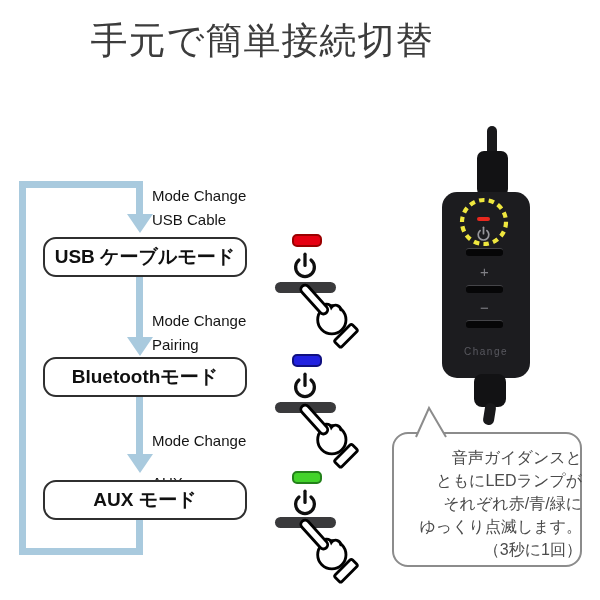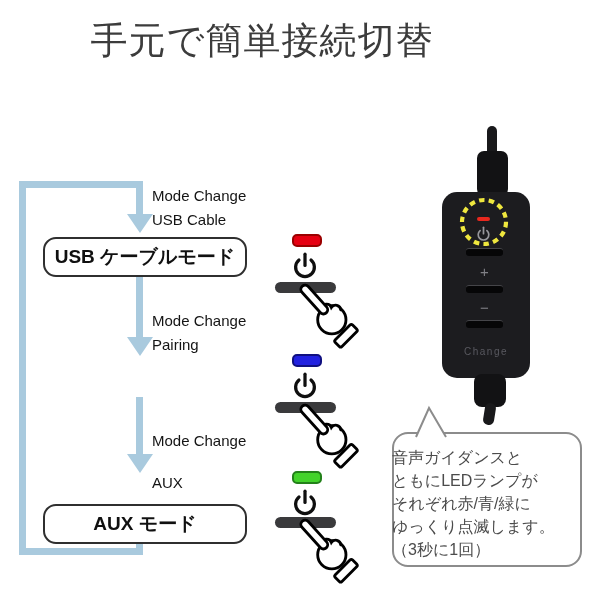--- a/index.html
+++ b/index.html
@@ -20,21 +20,21 @@
   .shaft1{top:182px;height:32px;}
   .shaft2{top:277px;height:60px;}
   .shaft3{top:397px;height:57px;}
   .shaft4{top:515px;height:40px;}
   .ahead{left:127px;width:0;height:0;border-left:13px solid transparent;
          border-right:13px solid transparent;border-top:19px solid #a9cade;background:none!important;}
   .ahead1{top:214px;} .ahead2{top:337px;} .ahead3{top:454px;}
   .modebox{left:43px;width:200px;height:36px;border:2px solid #2f2f2f;border-radius:13px;
            background:#fff;display:flex;align-items:center;justify-content:center;
            font-size:19px;font-weight:bold;color:#101010;white-space:nowrap;}
-  .box1{top:237px;} .box2{top:357px;} .box3{top:504px;}
+  .box1{top:237px;} .box2{top:357px;} .box3{top:480px;}
   .fc-label{left:152px;font-size:15px;font-weight:normal;color:#141414;white-space:nowrap;}
   .lab1a{top:187px;} .lab1b{top:211px;}
   .lab2a{top:312px;} .lab2b{top:336px;}
   .lab3a{top:432px;} .lab3b{top:474px;}
   
   .led{left:292px;width:26px;height:9px;border-radius:5px;}
   .led-red{border:2px solid #9b0000;}
   .led-blue{border:2px solid #101080;}
   .led-green{border:2px solid #23811a;}
   .led1{top:234px;} .led2{top:354px;} .led3{top:471px;}
@@ -56,21 +56,21 @@
   .vol{left:466px;width:37px;text-align:center;font-size:15px;color:#808086;}
   .vol-up{top:263px;} .vol-down{top:299px;}
   .brand{left:442px;top:346px;width:88px;text-align:center;font-size:10px;color:#595960;letter-spacing:1.5px;}
   .connector{left:474px;top:374px;width:32px;height:33px;background:#121214;border-radius:8px;}
   .cable-bottom{left:484px;top:403px;width:11px;height:22px;background:#19191b;border-radius:5px;
                 transform:rotate(9deg);}
   
   .bubble{left:392px;top:432px;width:186px;height:131px;background:#fff;border:2px solid #8c8c8c;
           border-radius:16px;z-index:2;}
   .bubble-tail{left:410px;top:402px;width:44px;height:38px;z-index:3;}
-  .bubble-text{left:392px;top:446px;width:190px;text-align:left;font-size:16px;color:#4b4b4b;
+  .bubble-text{left:392px;top:446px;width:190px;text-align:right;font-size:16px;color:#4b4b4b;
                line-height:23px;white-space:pre-line;z-index:4;}
 </style>
 </head>
 <body>
 
 <svg width="0" height="0" style="position:absolute">
   <defs>
     <g id="power-glyph">
       <path d="M16.82 7.25 A7.5 7.5 0 1 1 7.18 7.25" fill="none"></path>
       <path d="M12 2.5 L12 11.5" fill="none"></path>
@@ -101,20 +101,21 @@
   <div class="abs ahead ahead3" style="border-top-color: rgb(169, 202, 222);"></div>
 
   <div class="abs fc-label lab1a">Mode Change</div>
   <div class="abs fc-label lab1b">USB Cable</div>
   <div class="abs fc-label lab2a">Mode Change</div>
   <div class="abs fc-label lab2b">Pairing</div>
   <div class="abs fc-label lab3a">Mode Change</div>
   <div class="abs fc-label lab3b">AUX</div>
 
   <div class="abs modebox box1">USB ケーブルモード</div>
+  <div class="abs modebox box2">Bluetoothモード</div>
   <div class="abs modebox box3">AUX モード</div>
 
   <div class="abs led led-red led1" style="background-color: rgb(230, 0, 18);"></div>
   <svg class="abs pow pow1" viewBox="0 0 24 24">
       <use href="#power-glyph" stroke="#0f0f0f" stroke-width="2.6" stroke-linecap="round"></use>
     </svg>
   <div class="abs pressbar bar1"></div>
   <svg class="abs hand hand1" viewBox="0 0 70 70">
       <use href="#hand-glyph"></use>
     </svg>

